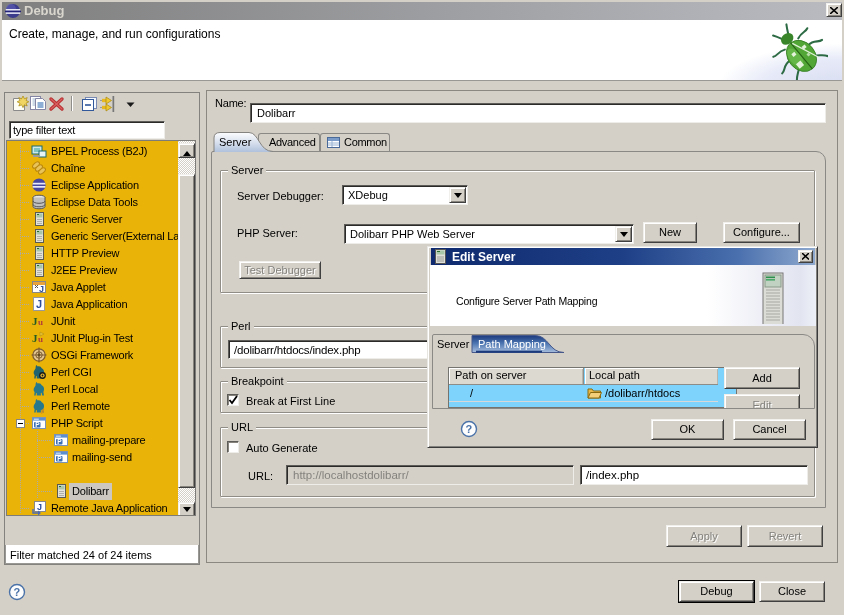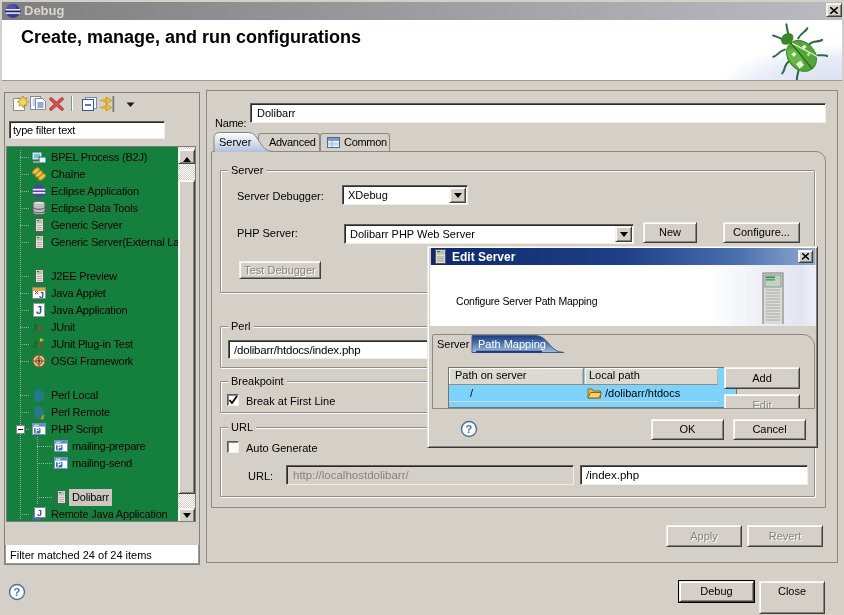--- a/index.html
+++ b/index.html
@@ -30,21 +30,21 @@
     <rect x="0.8" y="9.2" width="14.4" height="1.7" fill="#e8e8f4"></rect>
     <rect x="0" y="7.7" width="16" height="1.5" fill="#23237a"></rect>
   </svg>
 <div class="a" style="left:24px;top:3px;font-size:13px;font-weight:bold;color:#d9d6ce">Debug</div>
 <div class="btn" style="left:826px;top:3px;width:16px;height:14px">
     <svg width="8" height="7" style="position:absolute;left:3px;top:3px">
       <path d="M0 0 L8 7 M8 0 L0 7" stroke="#000" stroke-width="1.6"></path>
     </svg>
   </div>
 <div class="a" style="left:2px;top:20px;width:840px;height:61px;background:radial-gradient(ellipse 165px 58px at 100% 112%,#d7ddf1 0%,#e7eaf8 48%,#fff 75%);border-bottom:1px solid #9a9894"></div>
-<div class="a" style="left:21px;top:27px;font-size:18px;font-weight:bold">Create, manage, and run configurations</div>
+<div class="a" style="left:9px;top:27px;font-size:12px;font-weight:normal">Create, manage, and run configurations</div>
 <svg class="a" style="left:770px;top:22px" width="58" height="58" viewBox="0 0 60 60">
     <g transform="rotate(-40 30 32)">
       <g stroke="#2d6b45" stroke-width="2.1" fill="none" stroke-linecap="round">
         <path d="M21 20 C14 17 11 20 7 18"></path>
         <path d="M18 32 C9 31 8 37 3 37"></path>
         <path d="M20 44 C14 49 12 49 9 54"></path>
         <path d="M39 20 C46 17 49 20 53 18"></path>
         <path d="M42 32 C51 31 52 37 57 37"></path>
         <path d="M40 44 C46 49 48 49 51 54"></path>
         <path d="M26 10 C24 6 23 4 21 1"></path>
@@ -91,21 +91,21 @@
     <path d="M7 2 l5.5 3.5 -5.5 3.5 z" fill="#f0c830" stroke="#a8860b" stroke-width="0.7"></path>
     <path d="M3 12.5 l5 0" stroke="#e8b820" stroke-width="3.4"></path>
     <path d="M7 9 l5.5 3.5 -5.5 3.5 z" fill="#f0c830" stroke="#a8860b" stroke-width="0.7"></path>
     <rect x="13.5" y="1" width="1.7" height="16" fill="#777"></rect>
   </svg>
 <svg class="a" style="left:126px;top:101px" width="10" height="8">
     <path d="M0.5 1.5 l4 4.5 4-4.5 z" fill="#1a1a1a"></path>
   </svg>
 <div class="sunk" style="left:9px;top:121px;width:156px;height:18px"></div>
 <div class="a" style="left:13px;top:124px;font-size:11px;letter-spacing:-0.2px">type filter text</div>
-<div class="a" style="left:6px;top:146px;width:190px;height:376px;border:1px solid #7e7c78;background:#15803d;overflow:hidden">
+<div class="a" style="left:6px;top:140px;width:190px;height:376px;border:1px solid #7e7c78;background:#eab308;overflow:hidden">
 <div class="a" style="left:13px;top:3px;width:1px;height:369px;background-image:linear-gradient(#aaa 1px,transparent 1px);background-size:1px 2px"></div>
 <div class="a" style="left:30px;top:290px;width:1px;height:68px;background-image:linear-gradient(#aaa 1px,transparent 1px);background-size:1px 2px"></div>
 <div class="row" style="left:0;top:2px;width:172px">
       <div class="a" style="left:13px;top:8px;width:10px;height:1px;background-image:linear-gradient(90deg,#aaa 1px,transparent 1px);background-size:2px 1px"></div>
       <svg class="a" style="left:24px;top:0px" width="16" height="16" viewBox="0 0 16 16">
         <rect x="1" y="3" width="10" height="8" fill="#cfe8e8" stroke="#1a6b6b"></rect>
         <rect x="3" y="5" width="6" height="4" fill="#7fc4c4"></rect>
         <rect x="8" y="8" width="7" height="6" fill="#e8f4f4" stroke="#1a6b6b"></rect>
         <rect x="2" y="12" width="7" height="2" fill="#9b9b9b"></rect>
       </svg>
@@ -164,30 +164,42 @@
       <svg class="a" style="left:24px;top:0px" width="16" height="16" viewBox="0 0 16 16">
         <rect x="4.5" y="1.5" width="8" height="13" fill="#e2e2da" stroke="#5a5a52"></rect>
         <rect x="5.5" y="2.5" width="6" height="4" fill="#aac6aa"></rect>
         <rect x="6" y="3" width="2" height="1" fill="#2e6e2e"></rect>
         <rect x="6" y="8" width="5" height="1" fill="#b0b0a8"></rect>
         <rect x="6" y="10" width="5" height="1" fill="#b0b0a8"></rect>
         <rect x="6" y="12" width="5" height="1" fill="#b0b0a8"></rect>
       </svg>
       <div class="a" style="left:44px;top:0px;line-height:16px">Generic Server(External Lau</div>
     </div>
-    <div class="row" style="left:0;top:121px;width:172px">
+    <div class="row" style="left:0;top:104px;width:172px">
       <div class="a" style="left:13px;top:8px;width:10px;height:1px;background-image:linear-gradient(90deg,#aaa 1px,transparent 1px);background-size:2px 1px"></div>
       <svg class="a" style="left:24px;top:0px" width="16" height="16" viewBox="0 0 16 16">
         <rect x="4.5" y="1.5" width="8" height="13" fill="#e2e2da" stroke="#5a5a52"></rect>
         <rect x="5.5" y="2.5" width="6" height="4" fill="#aac6aa"></rect>
         <rect x="6" y="3" width="2" height="1" fill="#2e6e2e"></rect>
         <rect x="6" y="8" width="5" height="1" fill="#b0b0a8"></rect>
         <rect x="6" y="10" width="5" height="1" fill="#b0b0a8"></rect>
         <rect x="6" y="12" width="5" height="1" fill="#b0b0a8"></rect>
       </svg>
+      <div class="a" style="left:44px;top:0px;line-height:16px">HTTP Preview</div>
+    </div>
+    <div class="row" style="left:0;top:121px;width:172px">
+      <div class="a" style="left:13px;top:8px;width:10px;height:1px;background-image:linear-gradient(90deg,#aaa 1px,transparent 1px);background-size:2px 1px"></div>
+      <svg class="a" style="left:24px;top:0px" width="16" height="16" viewBox="0 0 16 16">
+        <rect x="4.5" y="1.5" width="8" height="13" fill="#e2e2da" stroke="#5a5a52"></rect>
+        <rect x="5.5" y="2.5" width="6" height="4" fill="#aac6aa"></rect>
+        <rect x="6" y="3" width="2" height="1" fill="#2e6e2e"></rect>
+        <rect x="6" y="8" width="5" height="1" fill="#b0b0a8"></rect>
+        <rect x="6" y="10" width="5" height="1" fill="#b0b0a8"></rect>
+        <rect x="6" y="12" width="5" height="1" fill="#b0b0a8"></rect>
+      </svg>
       <div class="a" style="left:44px;top:0px;line-height:16px">J2EE Preview</div>
     </div>
     <div class="row" style="left:0;top:138px;width:172px">
       <div class="a" style="left:13px;top:8px;width:10px;height:1px;background-image:linear-gradient(90deg,#aaa 1px,transparent 1px);background-size:2px 1px"></div>
       <svg class="a" style="left:24px;top:0px" width="16" height="16" viewBox="0 0 16 16">
         <rect x="1.5" y="2.5" width="13" height="11" fill="#fff" stroke="#888"></rect>
         <rect x="2" y="3" width="12" height="3" fill="#e8a33d"></rect>
         <path d="M4 6 l3 3 M4 9 l3 -3" stroke="#555"></path>
         <text x="8" y="13" font-size="9" font-weight="bold" fill="#2b4d9b" font-family="Liberation Sans">J</text>
       </svg>
@@ -220,20 +232,31 @@
     </div>
     <div class="row" style="left:0;top:206px;width:172px">
       <div class="a" style="left:13px;top:8px;width:10px;height:1px;background-image:linear-gradient(90deg,#aaa 1px,transparent 1px);background-size:2px 1px"></div>
       <svg class="a" style="left:24px;top:0px" width="16" height="16" viewBox="0 0 16 16">
         <circle cx="8" cy="8" r="6.2" fill="#e2c692" stroke="#7a5a30" stroke-width="1.2"></circle>
         <circle cx="8" cy="8" r="3.2" fill="none" stroke="#7a5a30"></circle>
         <path d="M8 0.5 V15.5 M0.5 8 H15.5" stroke="#7a5a30" stroke-width="1.2"></path>
         <circle cx="8" cy="8" r="1.4" fill="#604820"></circle>
       </svg>
       <div class="a" style="left:44px;top:0px;line-height:16px">OSGi Framework</div>
+    </div>
+    <div class="row" style="left:0;top:223px;width:172px">
+      <div class="a" style="left:13px;top:8px;width:10px;height:1px;background-image:linear-gradient(90deg,#aaa 1px,transparent 1px);background-size:2px 1px"></div>
+      <svg class="a" style="left:24px;top:0px" width="16" height="16" viewBox="0 0 16 16">
+        <path d="M3.2 14.5 l0.4-3.5 c-1-1 -1.2-2.5 -0.6-4 l1.5-2.5 c0.3-1.5 0-2.5 1-3.5 l1.2 1.5 c1.8-0.6 3.4 0.2 4 1.8 c1.8 0.8 2.6 2.6 2.3 4.7 l-0.6 2 l0.6 3.5 l-1.8 0 l-0.7-3 l-0.8 1 l0.3 2 l-4.3 0 l0.2-2.5 l-1 0.5 l-0.2 2 z" fill="#1f6470"></path>
+        <ellipse cx="9" cy="6.5" rx="2.6" ry="2" fill="#1f6470" opacity="0.6"></ellipse>
+        <circle cx="11.5" cy="11.5" r="3.4" fill="#1a1a1a"></circle>
+        <circle cx="11.5" cy="11.5" r="2.1" fill="#e8b838"></circle>
+        <circle cx="11.5" cy="11.5" r="0.9" fill="#1a1a1a"></circle>
+      </svg>
+      <div class="a" style="left:44px;top:0px;line-height:16px">Perl CGI</div>
     </div>
     <div class="row" style="left:0;top:240px;width:172px">
       <div class="a" style="left:13px;top:8px;width:10px;height:1px;background-image:linear-gradient(90deg,#aaa 1px,transparent 1px);background-size:2px 1px"></div>
       <svg class="a" style="left:24px;top:0px" width="16" height="16" viewBox="0 0 16 16">
         <path d="M3.2 14.5 l0.4-3.5 c-1-1 -1.2-2.5 -0.6-4 l1.5-2.5 c0.3-1.5 0-2.5 1-3.5 l1.2 1.5 c1.8-0.6 3.4 0.2 4 1.8 c1.8 0.8 2.6 2.6 2.3 4.7 l-0.6 2 l0.6 3.5 l-1.8 0 l-0.7-3 l-0.8 1 l0.3 2 l-4.3 0 l0.2-2.5 l-1 0.5 l-0.2 2 z" fill="#26798c"></path>
         <ellipse cx="9" cy="6.5" rx="2.6" ry="2" fill="#26798c" opacity="0.6"></ellipse>
       </svg>
       <div class="a" style="left:44px;top:0px;line-height:16px">Perl Local</div>
     </div>
     <div class="row" style="left:0;top:257px;width:172px">
@@ -316,21 +339,21 @@
       <div class="arrL" style="left:2px;top:4px"></div>
     </div>
 <div class="sbb" style="left:16px;top:380px;width:113px;height:16px"></div>
 <div class="sbb" style="left:158px;top:380px;width:15px;height:16px">
       <div class="arrR" style="left:4px;top:4px"></div>
     </div>
 </div>
 <div class="a" style="left:5px;top:545px;width:194px;height:19px;background:#fff;border:1px solid #9a9894;border-top:none"></div>
 <div class="a" style="left:10px;top:549px;font-size:11px">Filter matched 24 of 24 items</div>
 <div class="a" style="left:206px;top:90px;width:632px;height:473px;border:1px solid #8a8880;background:#d4d0c8"></div>
-<div class="a" style="left:215px;top:117px;letter-spacing:-0.2px">Name:</div>
+<div class="a" style="left:215px;top:97px;letter-spacing:-0.2px">Name:</div>
 <div class="sunk" style="left:250px;top:103px;width:576px;height:20px"></div>
 <div class="a" style="left:257px;top:107px">Dolibarr</div>
 <div class="a" style="left:211px;top:151px;width:615px;height:357px;border:1px solid #8b8985;border-radius:2px 10px 0 0"></div>
 <div class="tabU" style="left:258px;top:133px;width:62px;height:18px"></div>
 <div class="tabU" style="left:320px;top:133px;width:70px;height:18px"></div>
 <div class="a" style="left:269px;top:136px;font-size:11px;letter-spacing:-0.3px">Advanced</div>
 <svg class="a" style="left:327px;top:137px" width="13" height="11">
     <rect x="0.5" y="0.5" width="12" height="10" fill="#fff" stroke="#4a6a9a"></rect>
     <rect x="1" y="1" width="11" height="3" fill="#7a9ac8"></rect>
     <path d="M1 6 h11 M1 8 h11 M5 4 v6" stroke="#9ab4d4"></path>
@@ -390,21 +413,21 @@
 <div class="sunk" style="left:580px;top:465px;width:228px;height:20px"></div>
 <div class="a" style="left:586px;top:469px;font-size:11.5px">/index.php</div>
 <div class="btn dis" style="left:666px;top:525px;width:76px;height:22px;line-height:20px">Apply</div>
 <div class="btn dis" style="left:747px;top:525px;width:76px;height:22px;line-height:20px">Revert</div>
 <svg class="a" style="left:8px;top:583px" width="18" height="18">
     <circle cx="9" cy="9" r="7.5" fill="#fdfdfd" stroke="#4a72a8" stroke-width="1.4"></circle>
     <text x="5.5" y="13" font-size="11" font-weight="bold" fill="#4a72a8" font-family="Liberation Sans">?</text>
   </svg>
 <div class="a" style="left:678px;top:580px;width:77px;height:23px;border:1px solid #000"></div>
 <div class="btn" style="left:679px;top:581px;width:75px;height:21px;line-height:19px">Debug</div>
-<div class="btn" style="left:759px;top:581px;width:66px;height:33px;line-height:19px">Close</div>
+<div class="btn" style="left:759px;top:581px;width:66px;height:21px;line-height:19px">Close</div>
 <div class="a" style="left:427px;top:246px;width:391px;height:202px;background:#d4d0c8;border:1px solid;border-color:#e8e6e1 #3a3a3a #3a3a3a #e8e6e1;box-shadow:inset 1px 1px 0 #fff,inset -1px -1px 0 #84827e">
 <div class="a" style="left:3px;top:1px;width:384px;height:17px;background:linear-gradient(90deg,#0f2a6e,#1e3f86 50%,#4a70ae 80%,#8fa9ce)"></div>
 <svg class="a" style="left:6px;top:2px" width="13" height="15">
       <rect x="1.5" y="0.5" width="10" height="14" fill="#e0e0da" stroke="#555"></rect>
       <rect x="2.5" y="1.5" width="8" height="4" fill="#a8c6a8"></rect>
       <rect x="3" y="2" width="3" height="1" fill="#2e6e2e"></rect>
       <path d="M3 8 h7 M3 10 h7 M3 12 h7" stroke="#999"></path>
     </svg>
 <div class="a" style="left:24px;top:3px;font-size:12px;font-weight:bold;color:#fff">Edit Server</div>
 <div class="btn" style="left:370px;top:3px;width:15px;height:13px">

